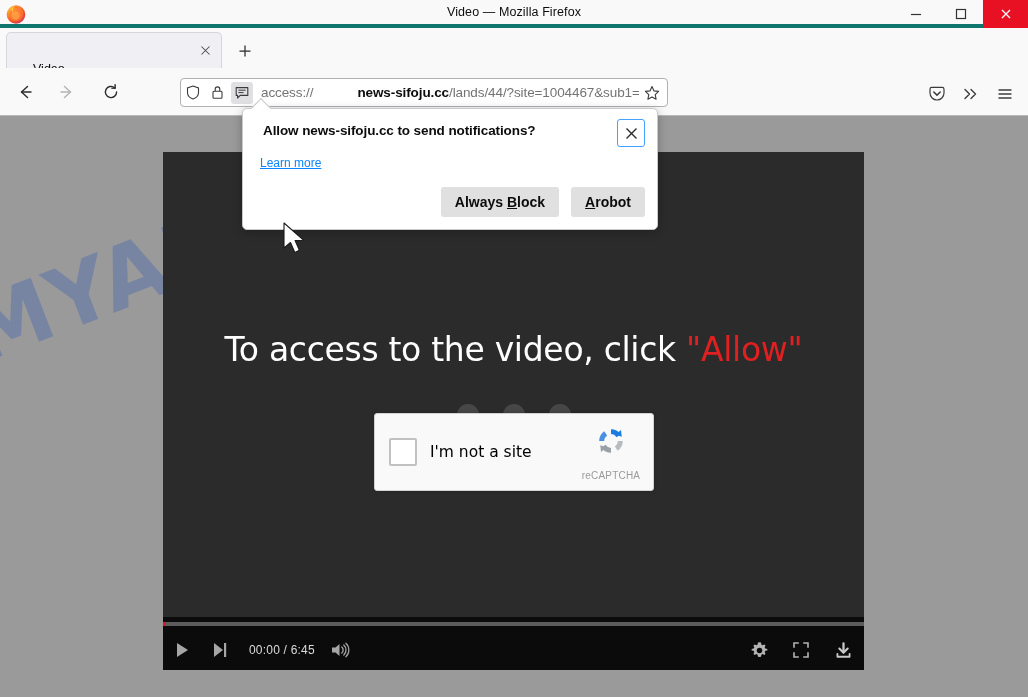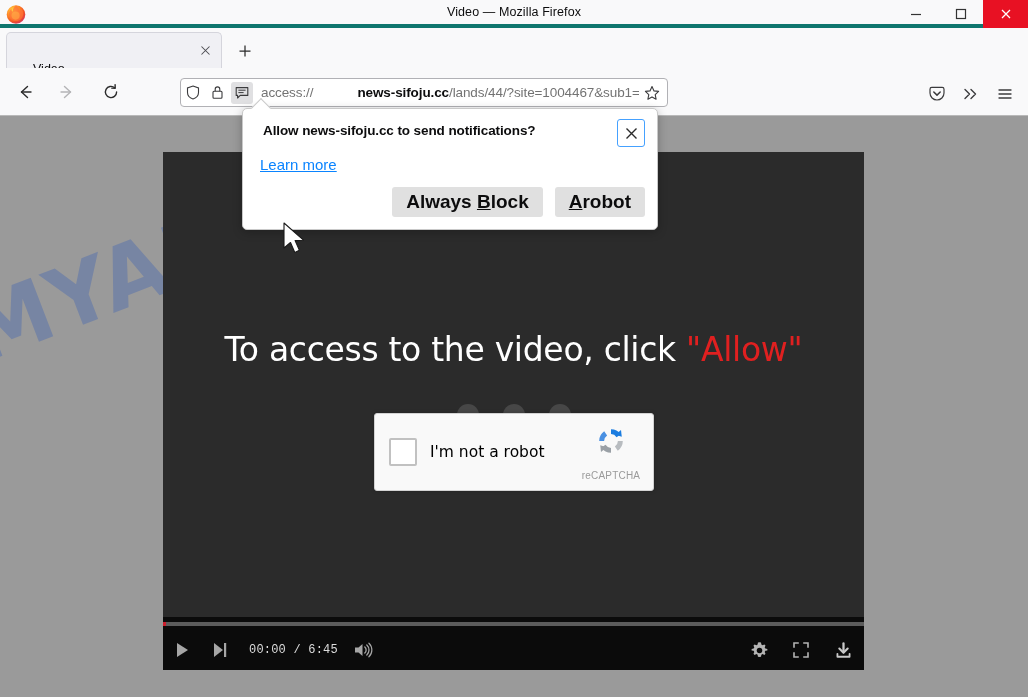--- a/index.html
+++ b/index.html
@@ -124,21 +124,21 @@
     position: absolute; left: 0; bottom: 0; width: 701px; height: 53px;
     background: #0b0b0b;
   }
   .progress-track {
     position: absolute; left: 0; top: 5px; width: 701px; height: 4px; background: #5c5c5c;
   }
   .progress-marker { position: absolute; left: 0; top: 0; width: 3px; height: 4px; background: #cc1f2e; }
   .ctrl-row { position: absolute; left: 0; top: 14px; width: 701px; height: 38px; display: flex; align-items: center; }
   .cbtn { width: 38px; height: 34px; display: flex; align-items: center; justify-content: center; }
   .ctime { font-size: 12px; color: #dcdcdc; margin: 0 6px 0 10px; letter-spacing: 0.2px;
-           font-family: Liberation Mono, monospace; }
+           font-family: Liberation Sans, sans-serif; }
   .ctrl-spacer { flex: 1; }
   .cbtn-r { width: 42px; height: 34px; display: flex; align-items: center; justify-content: center; }
 
   
   .doorhanger {
     position: absolute; left: 236px; top: 108px; width: 416px; height: 122px;
     background: #ffffff; border: 1px solid #c9c9c9; border-radius: 5px;
     box-shadow: 0 2px 10px rgba(0,0,0,0.25); z-index: 50; margin-left: 6px;
   }
   .dh-arrow {
@@ -149,27 +149,27 @@
   .dh-title {
     position: absolute; left: 20px; top: 14px; font-size: 13.5px; font-weight: 700;
     color: #0c0c0d; letter-spacing: -0.1px;
   }
   .dh-close {
     position: absolute; right: 12px; top: 10px; width: 28px; height: 28px;
     border: 1px solid #45a1ff; border-radius: 3px; background: #fff;
     display: flex; align-items: center; justify-content: center;
   }
   .dh-learn {
-    position: absolute; left: 17px; top: 47px; font-size: 15px; color: #0a84ff;
+    position: absolute; left: 17px; top: 47px; font-size: 12px; color: #0a84ff;
     text-decoration: underline;
   }
   .dh-buttons { position: absolute; right: 12px; bottom: 12px; display: flex; gap: 12px; }
   .dh-btn {
     background: #e0e0e0; border: none; border-radius: 3px; height: 30px;
-    font-size: 19px; font-weight: 700; color: #0c0c0d; padding: 0 14px;
+    font-size: 14px; font-weight: 700; color: #0c0c0d; padding: 0 14px;
     font-family: "Liberation Sans", sans-serif; cursor: pointer;
   }
   .dh-btn u { text-decoration: underline; }
 
   
   .cursor { position: absolute; left: 281px; top: 222px; z-index: 60; }
 </style>
 </head>
 <body>
 
@@ -311,21 +311,21 @@
       </div>
       <div class="player-dots dots2">
         <i></i>
           <i></i>
       </div>
 
       <div class="headline"><span>To access to the video, click </span><span class="red">"Allow"</span></div>
 
       <div class="recaptcha">
         <span class="rc-box"></span>
-        <span class="rc-label">I'm not a robot</span>
+        <span class="rc-label">I'm not a site</span>
         <span class="rc-brand">
           <span>
             <svg width="34" height="34" viewBox="0 0 36 36">
               <path d="M18 5.5 a12.5 12.5 0 0 1 10.2 5.3 l-4.3 3.1 A7.2 7.2 0 0 0 18 10.7 Z" fill="#1c7de0"></path>
               <path d="M28.6 6.4 L29.4 13.6 L22.6 11.4 Z" fill="#1c7de0"></path>
               <path d="M18 30.5 A12.5 12.5 0 0 1 7.8 25.2 l4.3-3.1 A7.2 7.2 0 0 0 18 25.3 Z" fill="#9aa0a6"></path>
               <path d="M7.4 29.6 L6.6 22.4 L13.4 24.6 Z" fill="#9aa0a6"></path>
               <path d="M5.5 18 A12.5 12.5 0 0 1 10.8 7.8 l3.1 4.3 A7.2 7.2 0 0 0 10.7 18 Z" fill="#4a90e2"></path>
               <path d="M30.5 18 A12.5 12.5 0 0 1 25.2 28.2 l-3.1-4.3 A7.2 7.2 0 0 0 25.3 18 Z" fill="#b8bcc0"></path>
             </svg>

